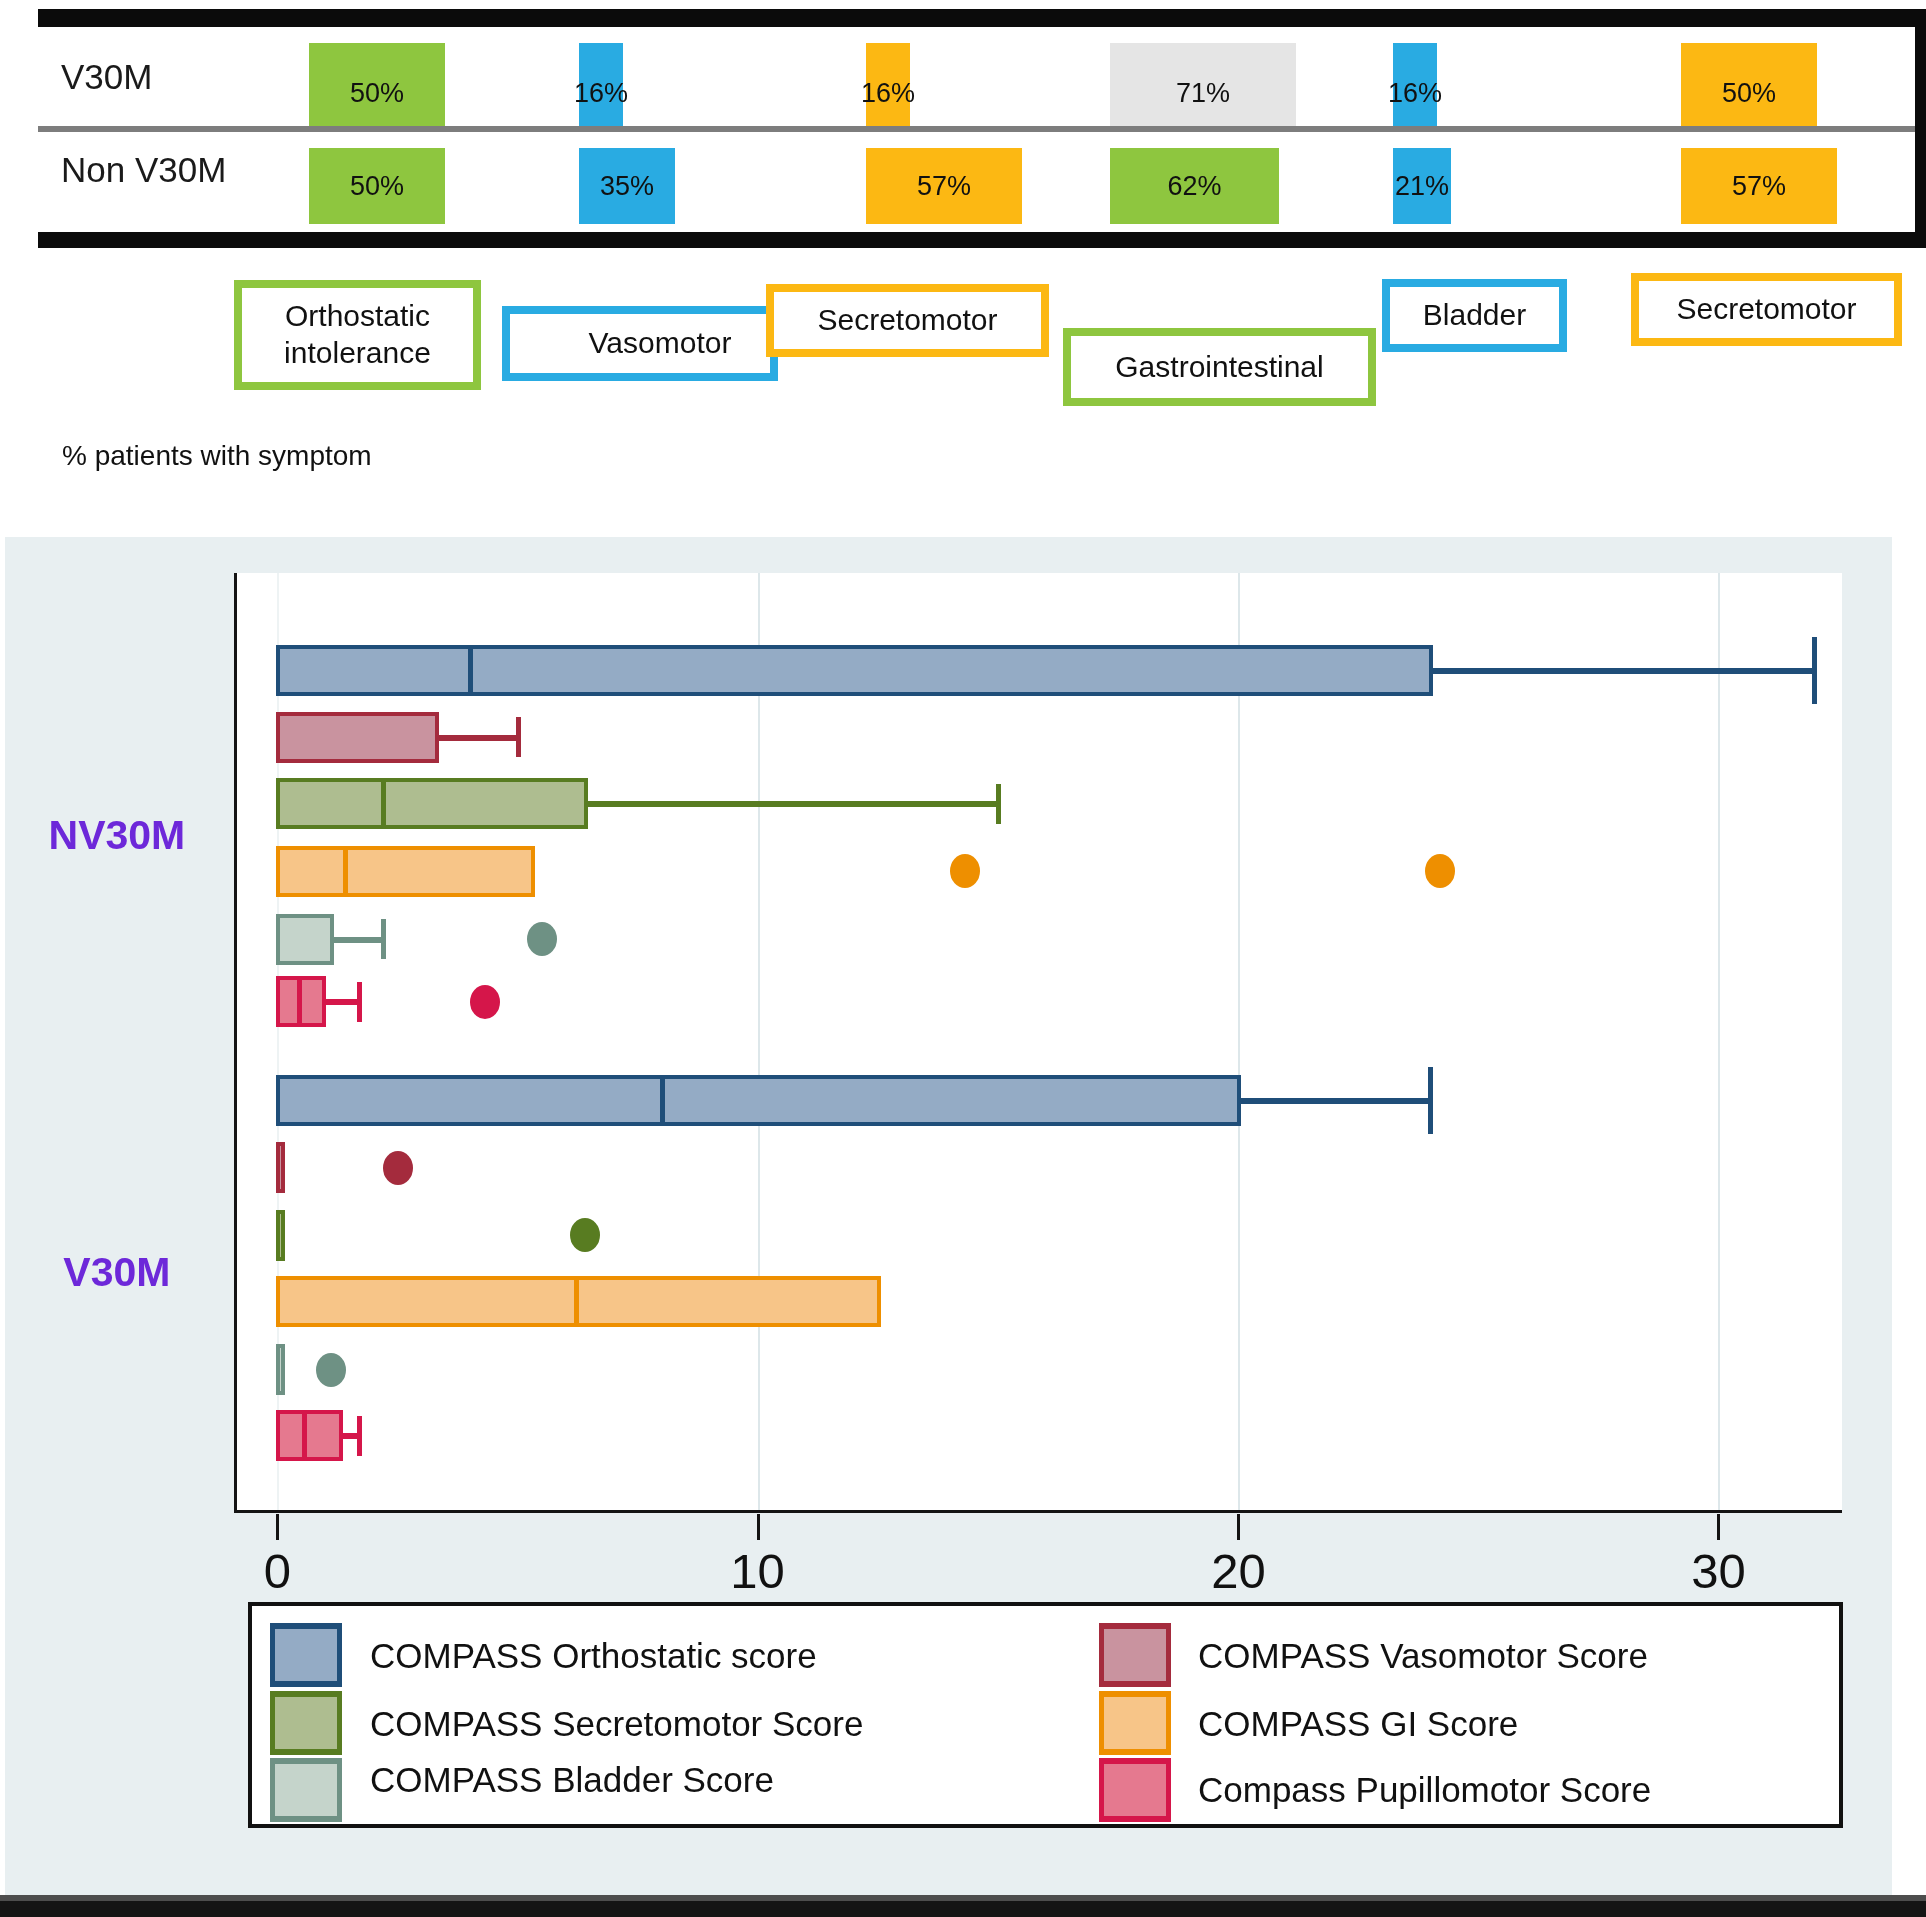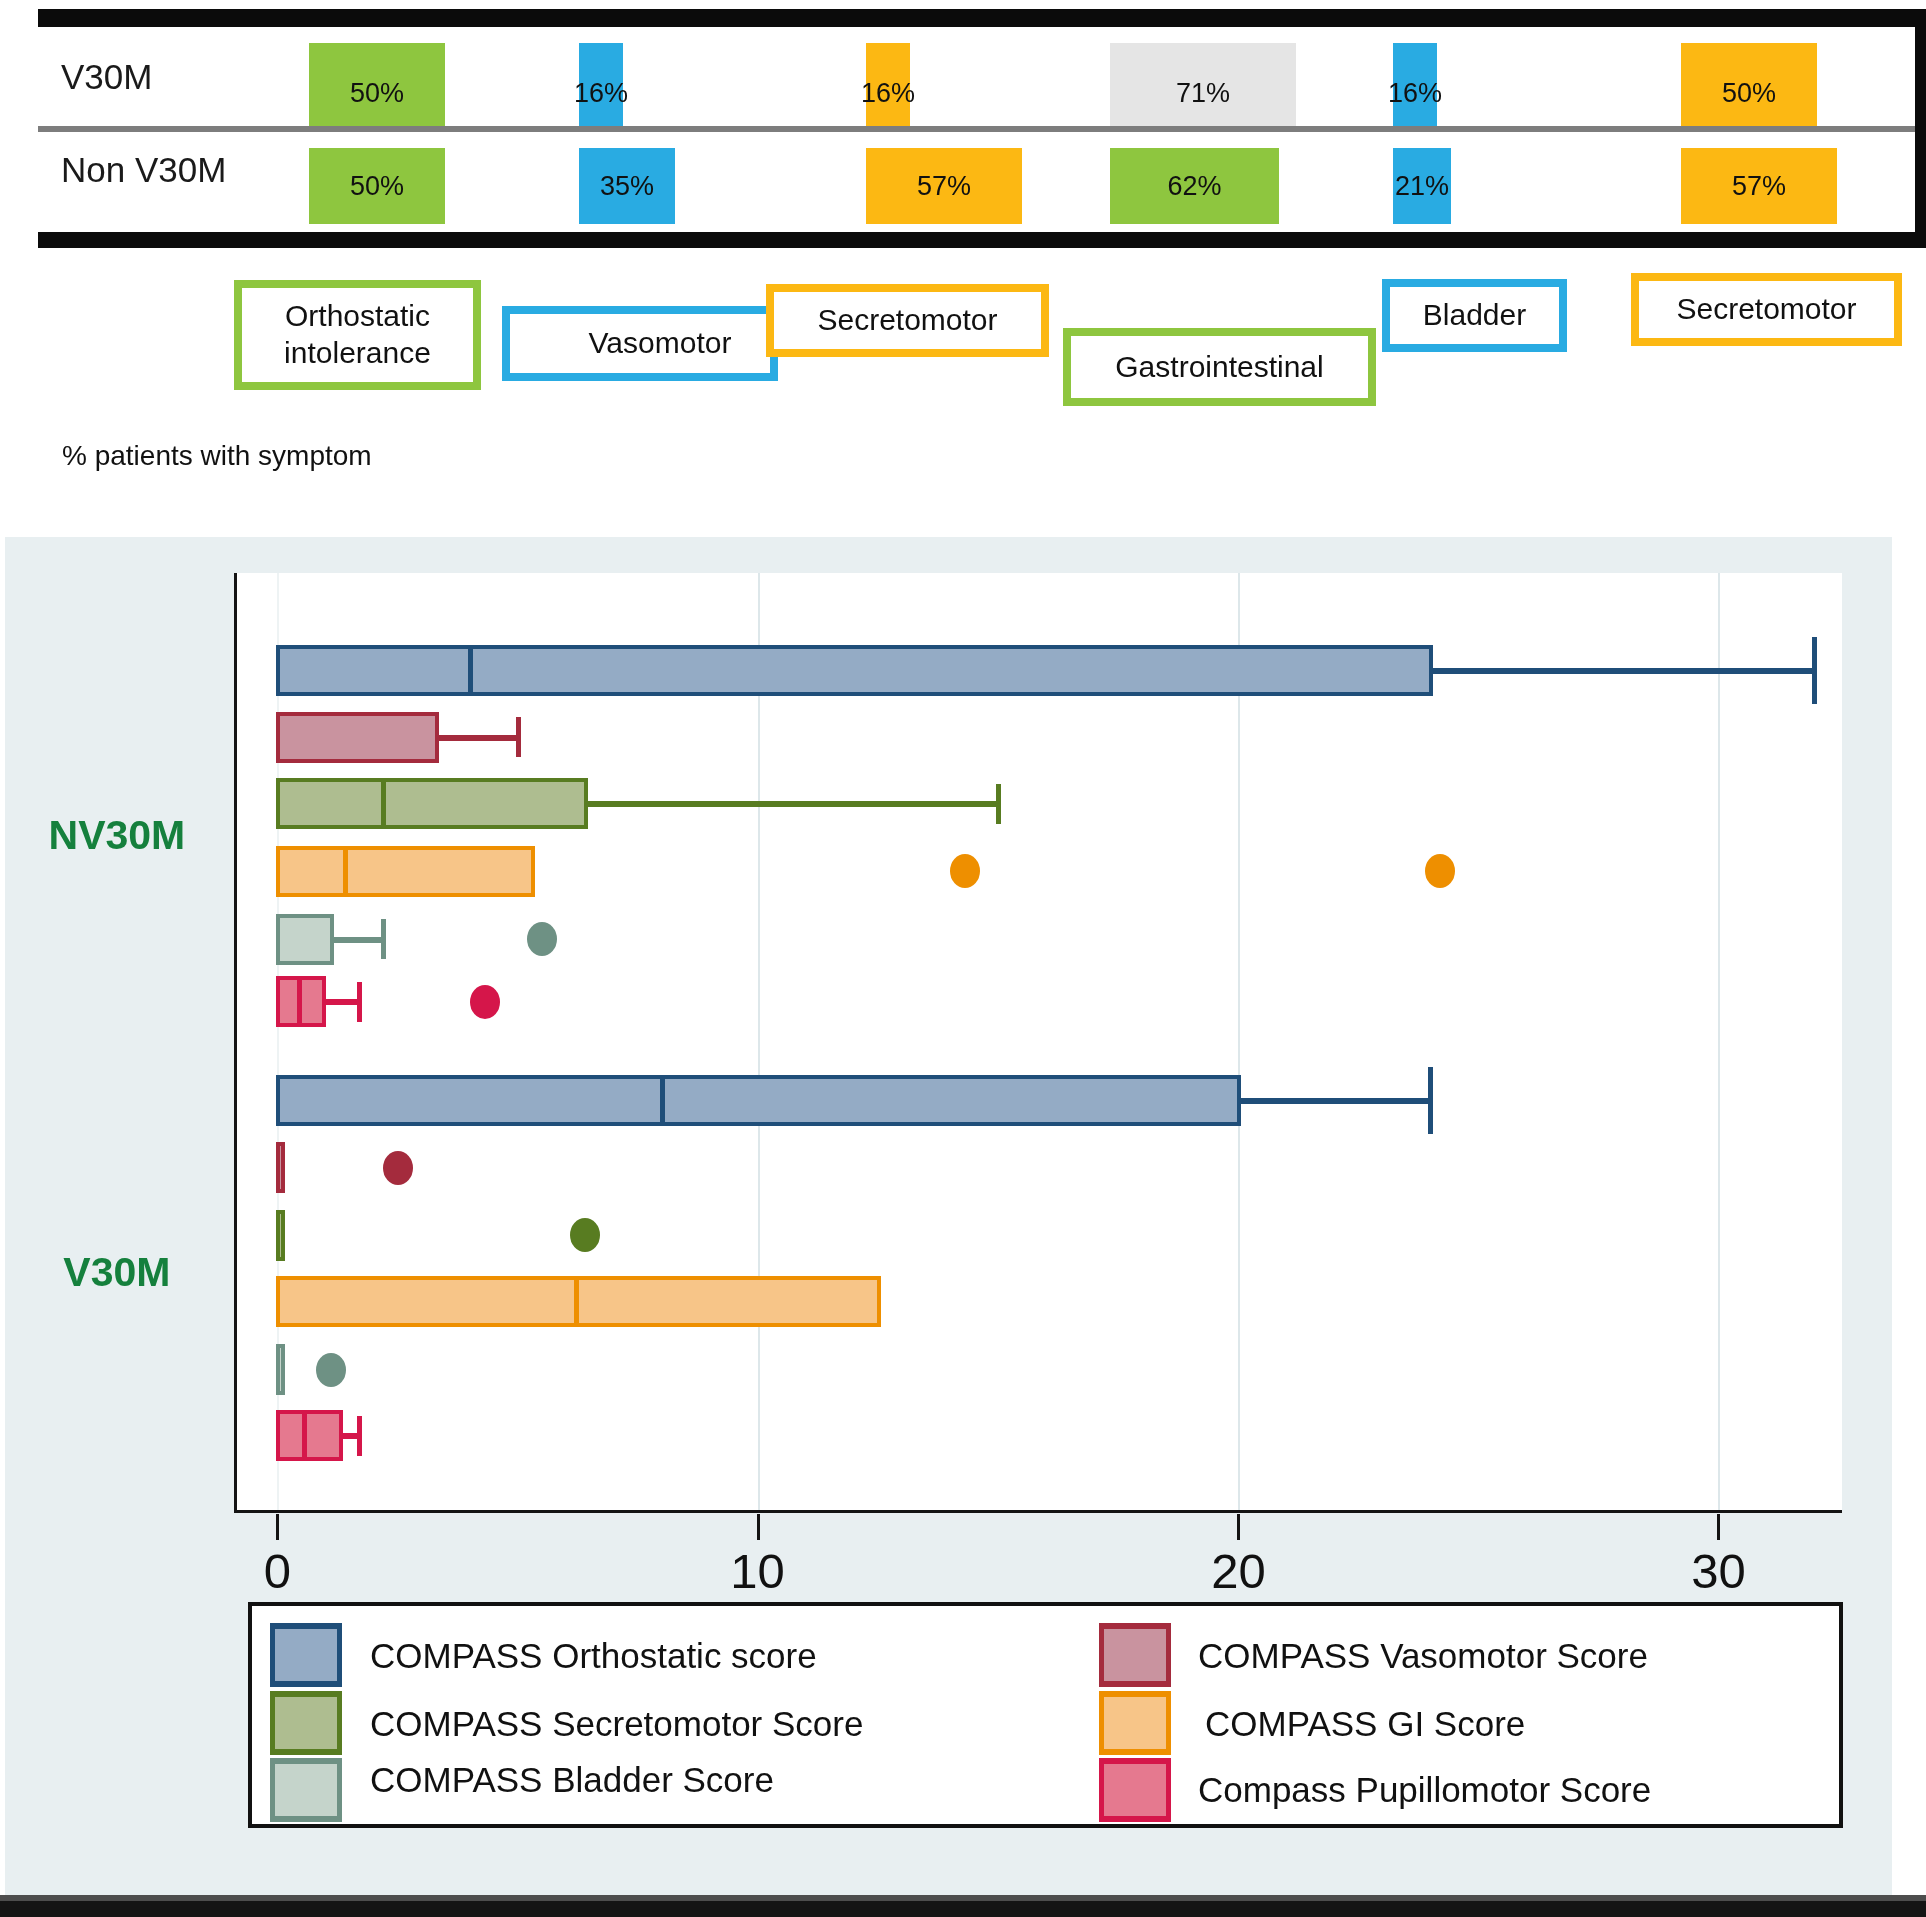--- a/index.html
+++ b/index.html
@@ -24,21 +24,21 @@
   #sym3{left:1063px;top:328px;width:297px;height:62px;border:8.5px solid #8ec63f;}
   #sym4{left:1382px;top:279px;width:169px;height:57px;border:8.5px solid #29abe2;}
   #sym5{left:1631px;top:273px;width:255px;height:57px;border:8.5px solid #fcb813;}
   #footnote{left:62px;top:440px;font-size:28px;color:#111;}
   
   #panel{left:4.9px;top:537px;width:1887px;height:1359px;background:#e8eff1;}
   #plot{position:absolute;left:229px;top:36px;width:1608px;height:940px;background:#ffffff;border-left:3px solid #141414;border-bottom:3px solid #141414;box-sizing:border-box;}
   .gridline{position:absolute;top:0;height:100%;width:1.8px;}
   .tickmark{position:absolute;width:3px;height:25.5px;background:#141414;}
   .ticklabel{position:absolute;width:133px;text-align:center;font-size:49px;color:#111;}
-  .grouplabel{position:absolute;left:12px;width:200px;height:56px;text-align:center;font-size:41px;font-weight:bold;color:#15803d;line-height:56px;}
+  .grouplabel{position:absolute;left:12px;width:200px;height:56px;text-align:center;font-size:41px;font-weight:bold;color:#6d28d9;line-height:56px;}
   .bpbox{position:absolute;box-sizing:border-box;}
   .bpmedian{position:absolute;width:4.9px;}
   .bpwhisker{position:absolute;height:5.5px;}
   .bpcap{position:absolute;width:5.5px;}
   .bpdot{position:absolute;border-radius:50%;}
   
   #legend{left:248px;top:1602px;width:1595px;height:226px;background:#ffffff;border:4.2px solid #111;box-sizing:border-box;}
   .lg-swatch{position:absolute;width:72px;height:64px;box-sizing:border-box;border-style:solid;border-width:6px 5.5px;}
   .lg-label{position:absolute;height:51px;line-height:51px;font-size:35px;color:#111;white-space:nowrap;}
   
@@ -178,20 +178,20 @@
 <div class="abs" id="legend">
     <div class="lg-swatch" style="left: 18px; top: 17px; background: rgb(148, 171, 197); border-color: rgb(31, 78, 121);"></div>
     <div class="lg-label" style="left: 118px; top: 24px;">COMPASS Orthostatic score</div>
     <div class="lg-swatch" style="left: 18px; top: 85px; background: rgb(174, 189, 144); border-color: rgb(88, 124, 33);"></div>
     <div class="lg-label" style="left: 118px; top: 92px;">COMPASS Secretomotor Score</div>
     <div class="lg-swatch" style="left: 18px; top: 152px; background: rgb(197, 212, 203); border-color: rgb(110, 145, 132);"></div>
     <div class="lg-label" style="left: 118px; top: 148px;">COMPASS Bladder Score</div>
     <div class="lg-swatch" style="left: 847px; top: 17px; background: rgb(201, 147, 159); border-color: rgb(164, 43, 61);"></div>
     <div class="lg-label" style="left: 946px; top: 24px;">COMPASS Vasomotor Score</div>
     <div class="lg-swatch" style="left: 847px; top: 85px; background: rgb(247, 197, 136); border-color: rgb(238, 143, 0);"></div>
-    <div class="lg-label" style="left: 946px; top: 92px; margin-left: 7px;">COMPASS GI Score</div>
+    <div class="lg-label" style="left: 946px; top: 92px;">COMPASS GI Score</div>
     <div class="lg-swatch" style="left: 847px; top: 152px; background: rgb(229, 121, 143); border-color: rgb(213, 22, 74);"></div>
     <div class="lg-label" style="left: 946px; top: 158px;">Compass Pupillomotor Score</div>
   </div>
 
 <div class="abs" id="botbar-hi"></div>
 <div class="abs" id="botbar"></div>
 
 
 </body></html>

